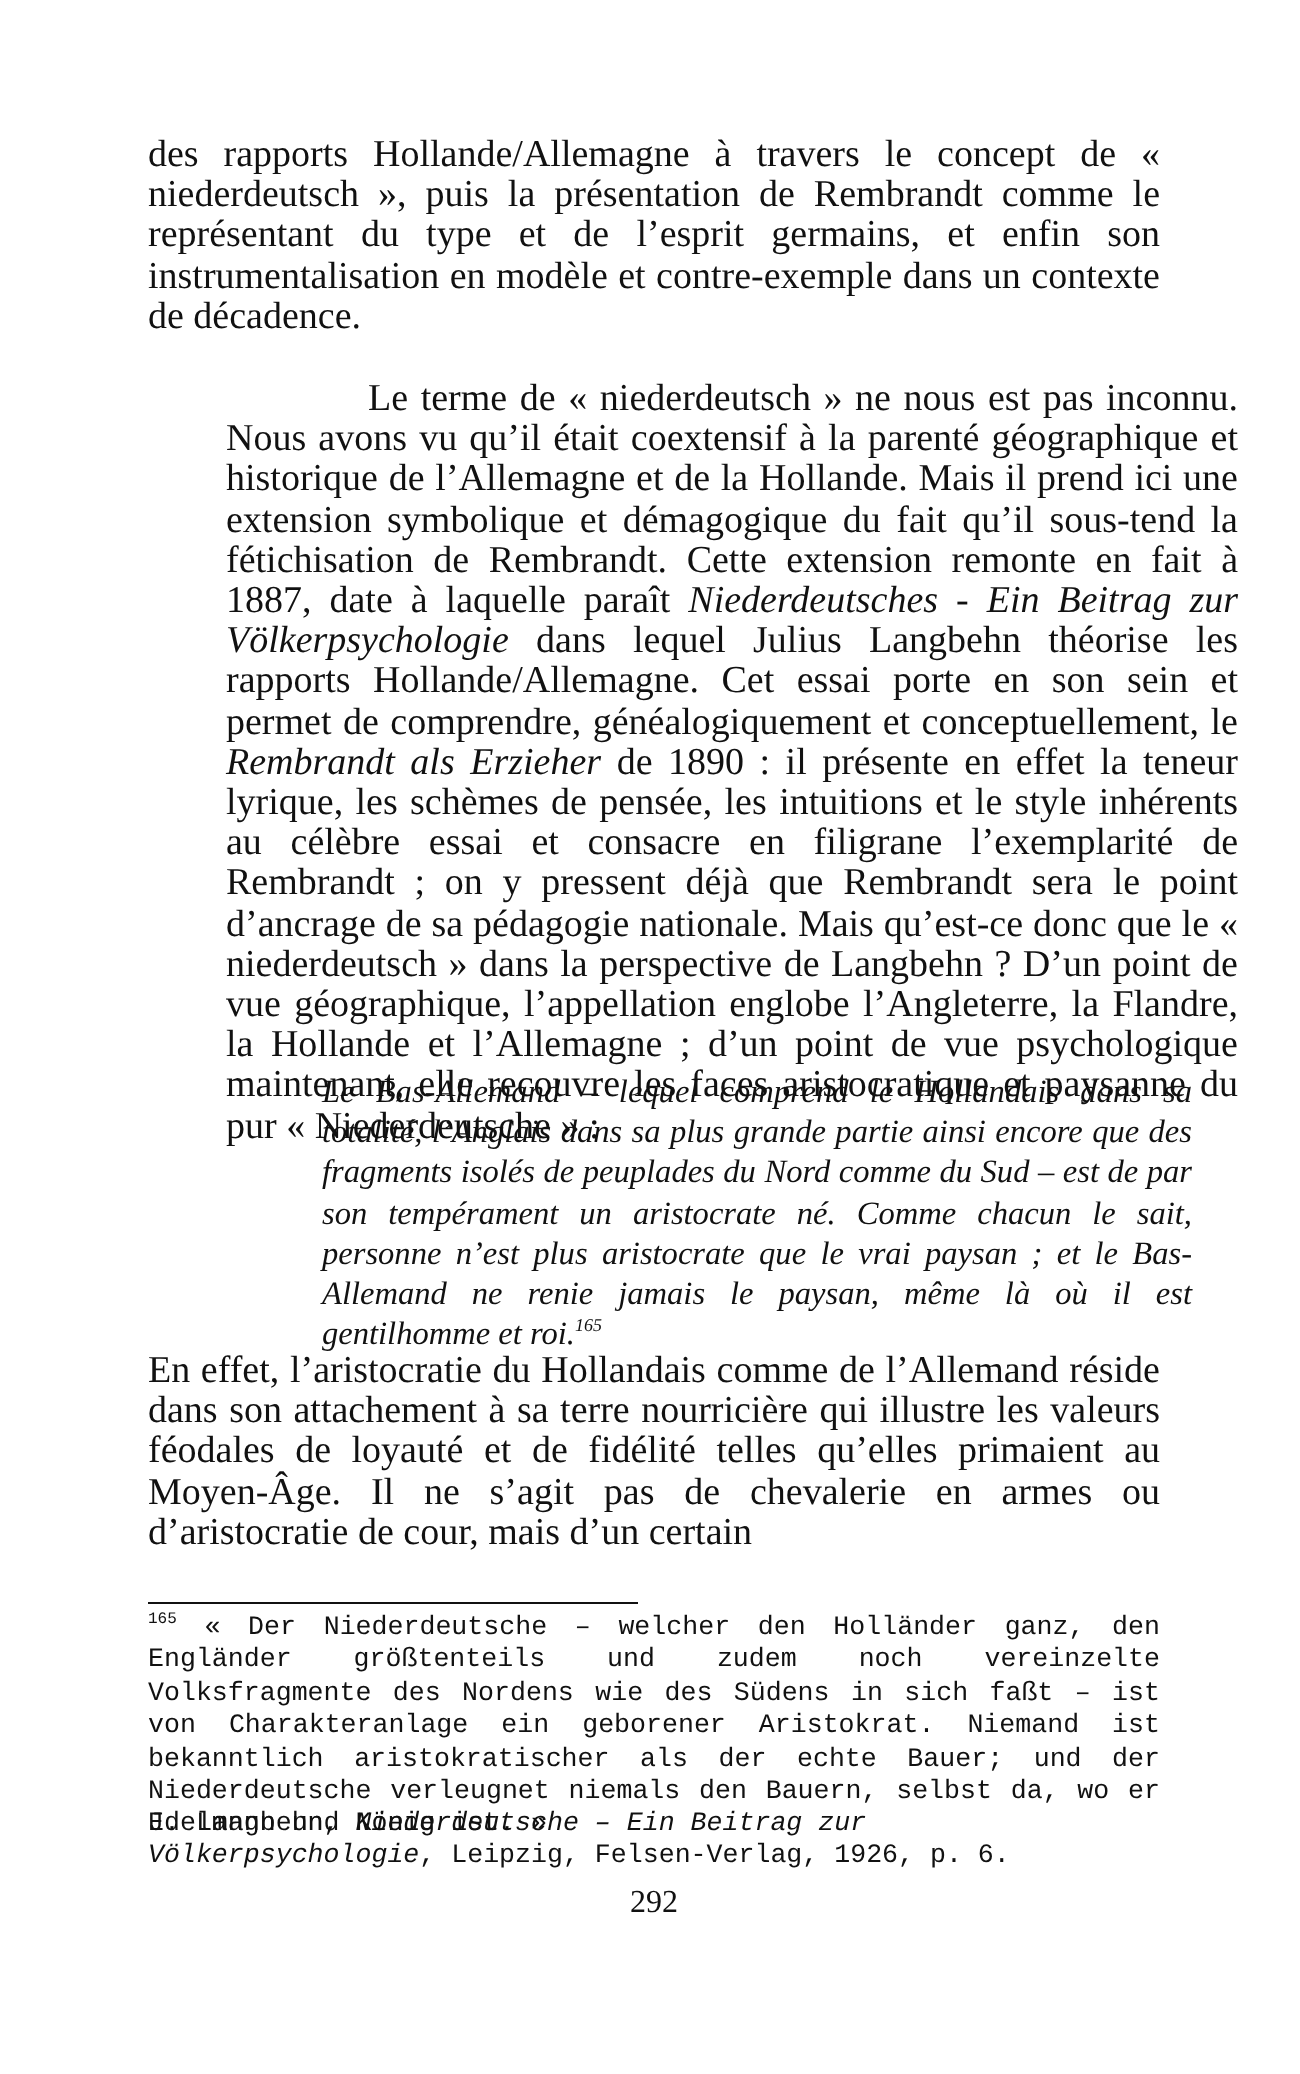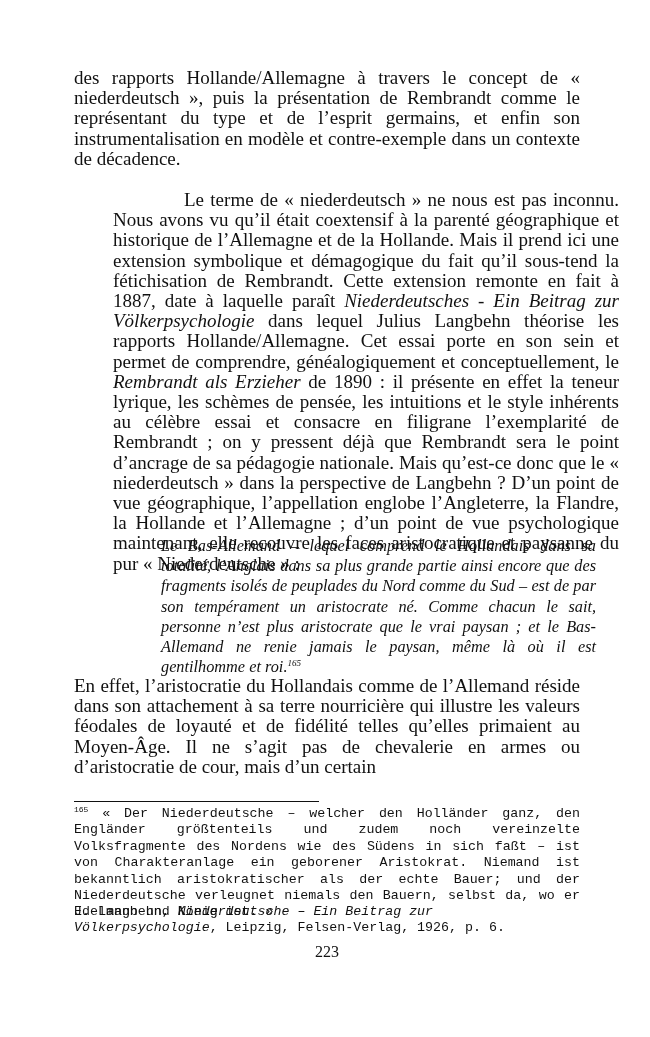--- a/index.html
+++ b/index.html
@@ -36,14 +36,14 @@
   <p class="quote"><span>Le Bas-Allemand – lequel comprend le Hollandais dans sa totalité, l’Anglais dans sa plus grande partie ainsi encore que des fragments isolés de peuplades du Nord comme du Sud – est de par son tempérament un aristocrate né. Comme chacun le sait, personne n’est plus aristocrate que le vrai paysan ; et le Bas-Allemand ne renie jamais le paysan, même là où il est gentilhomme et roi.</span><span class="sup">165</span></p>
 
   <p class="p p3">En effet, l’aristocratie du Hollandais comme de l’Allemand réside dans son attachement à sa terre nourricière qui illustre les valeurs féodales de loyauté et de fidélité telles qu’elles primaient au Moyen-Âge. Il ne s’agit pas de chevalerie en armes ou d’aristocratie de cour, mais d’un certain</p>
 
   <div class="fn-rule"></div>
 
   <p class="fn fn1"><span class="fn-sup">165</span><span> « Der Niederdeutsche – welcher den Holländer ganz, den Engländer größtenteils und zudem noch vereinzelte Volksfragmente des Nordens wie des Südens in sich faßt – ist von Charakteranlage ein geborener Aristokrat. Niemand ist bekanntlich aristokratischer als der echte Bauer; und der Niederdeutsche verleugnet niemals den Bauern, selbst da, wo er Edelmann und König ist. »</span></p>
 
   <p class="fn fn2"><span>J. Langbehn, </span><i>Niederdeutsche – Ein Beitrag zur Völkerpsychologie</i><span>, Leipzig, Felsen-Verlag, 1926, p. 6.</span></p>
 
-  <div class="pageno">223</div>
+  <div class="pageno">292</div>
 </div>
 
 </body></html>

